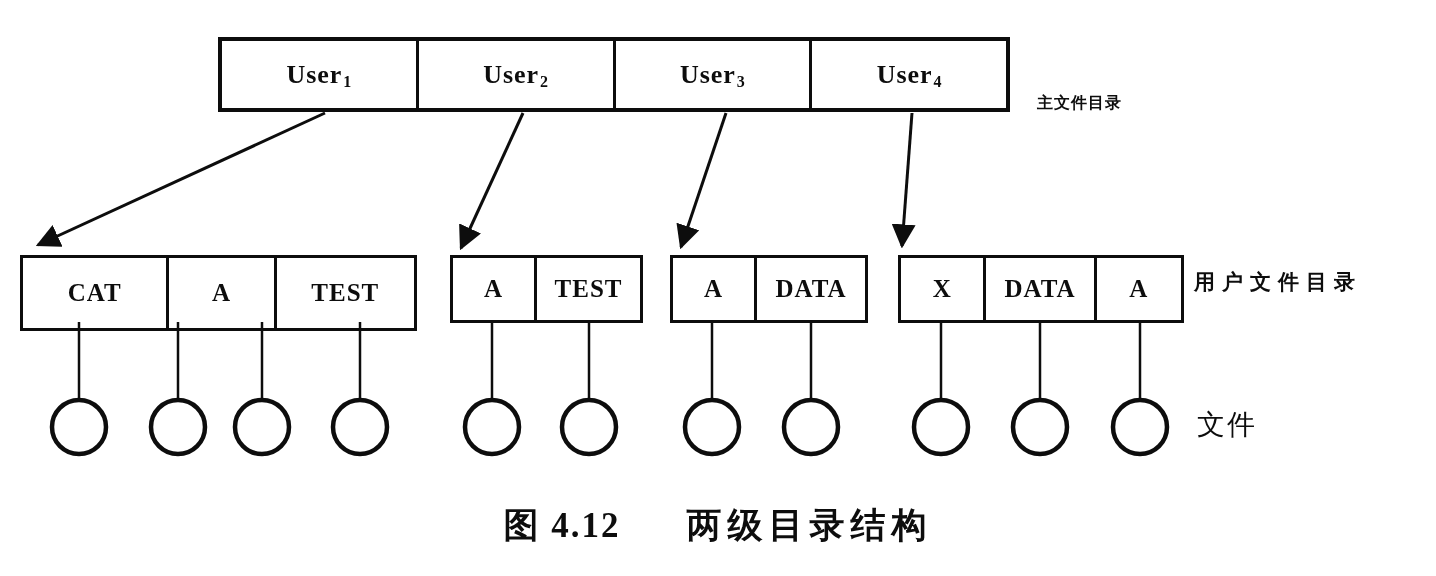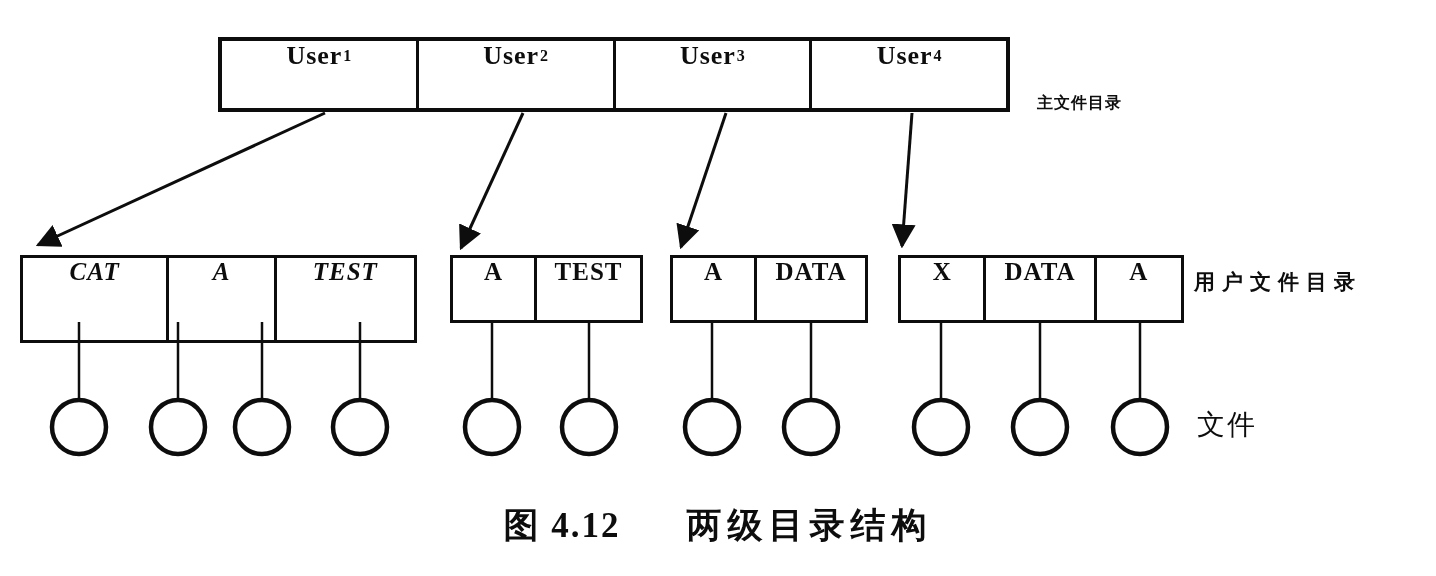--- a/index.html
+++ b/index.html
@@ -15,21 +15,21 @@
   .dirbox {
     position: absolute;
     display: flex;
     box-sizing: border-box;
     border: 3px solid #0d0d0d;
     background: #ffffff;
   }
   .dirbox.master { border-width: 4px; }
   .cell {
     display: flex;
-    align-items: flex-start;
+    align-items: center;
     justify-content: center;
     box-sizing: border-box;
     border-right: 3px solid #0d0d0d;
     font-weight: 700;
     font-size: 25px;
     letter-spacing: 1px;
     white-space: nowrap;
   }
   .cell:last-child { border-right: none; }
   .master .cell { font-size: 26px; }
@@ -100,21 +100,21 @@
         <sub>3</sub>
     </div>
     <div class="cell" style="flex:1">
       <span>User</span>
         <sub>4</sub>
     </div>
   </div>
 
   <div class="side-label-small" style="left:1037px; top:45px;margin-top:48px;">主文件目录</div>
 
-  <div class="dirbox" style="left:20px; top:255px; width:397px; height:88px;font-style:italic;">
+  <div class="dirbox" style="left:20px; top:255px; width:397px; height:76px;">
     <div class="cell" style="flex:117">CAT</div>
     <div class="cell" style="flex:85">A</div>
     <div class="cell" style="flex:112">TEST</div>
   </div>
 
   <div class="dirbox" style="left:450px; top:255px; width:193px; height:68px;">
     <div class="cell" style="flex:85">A</div>
     <div class="cell" style="flex:108">TEST</div>
   </div>
 

